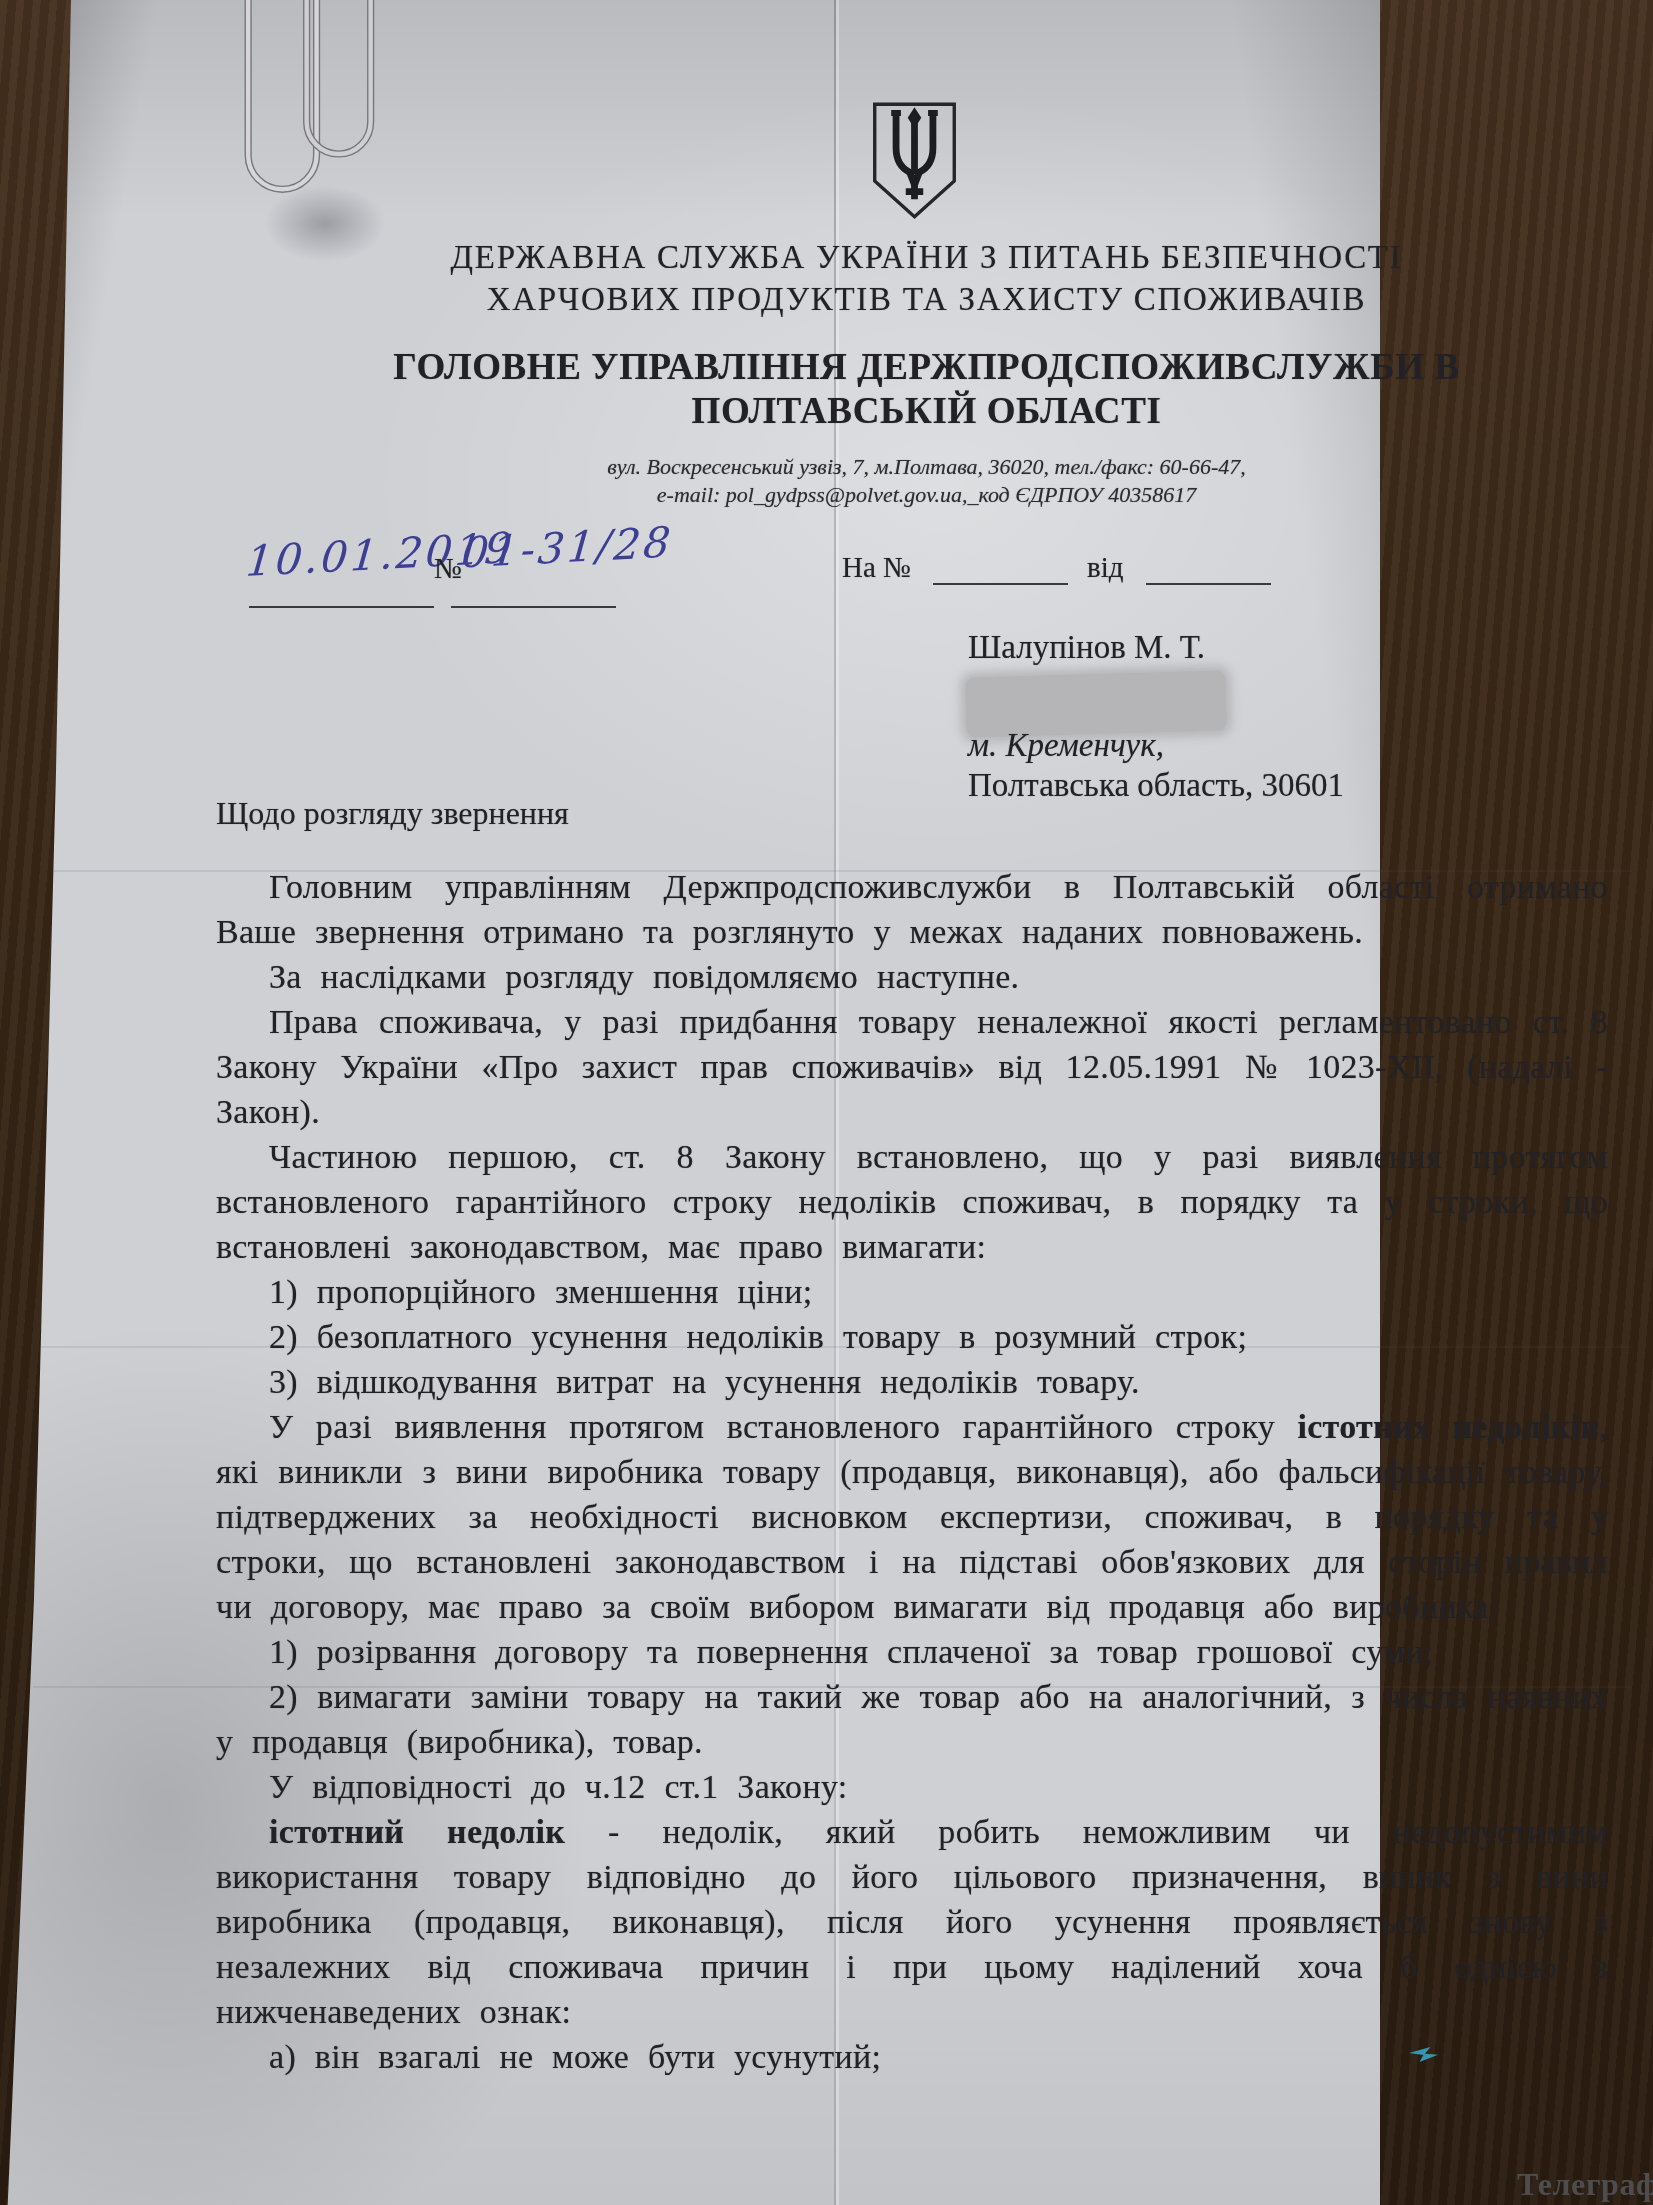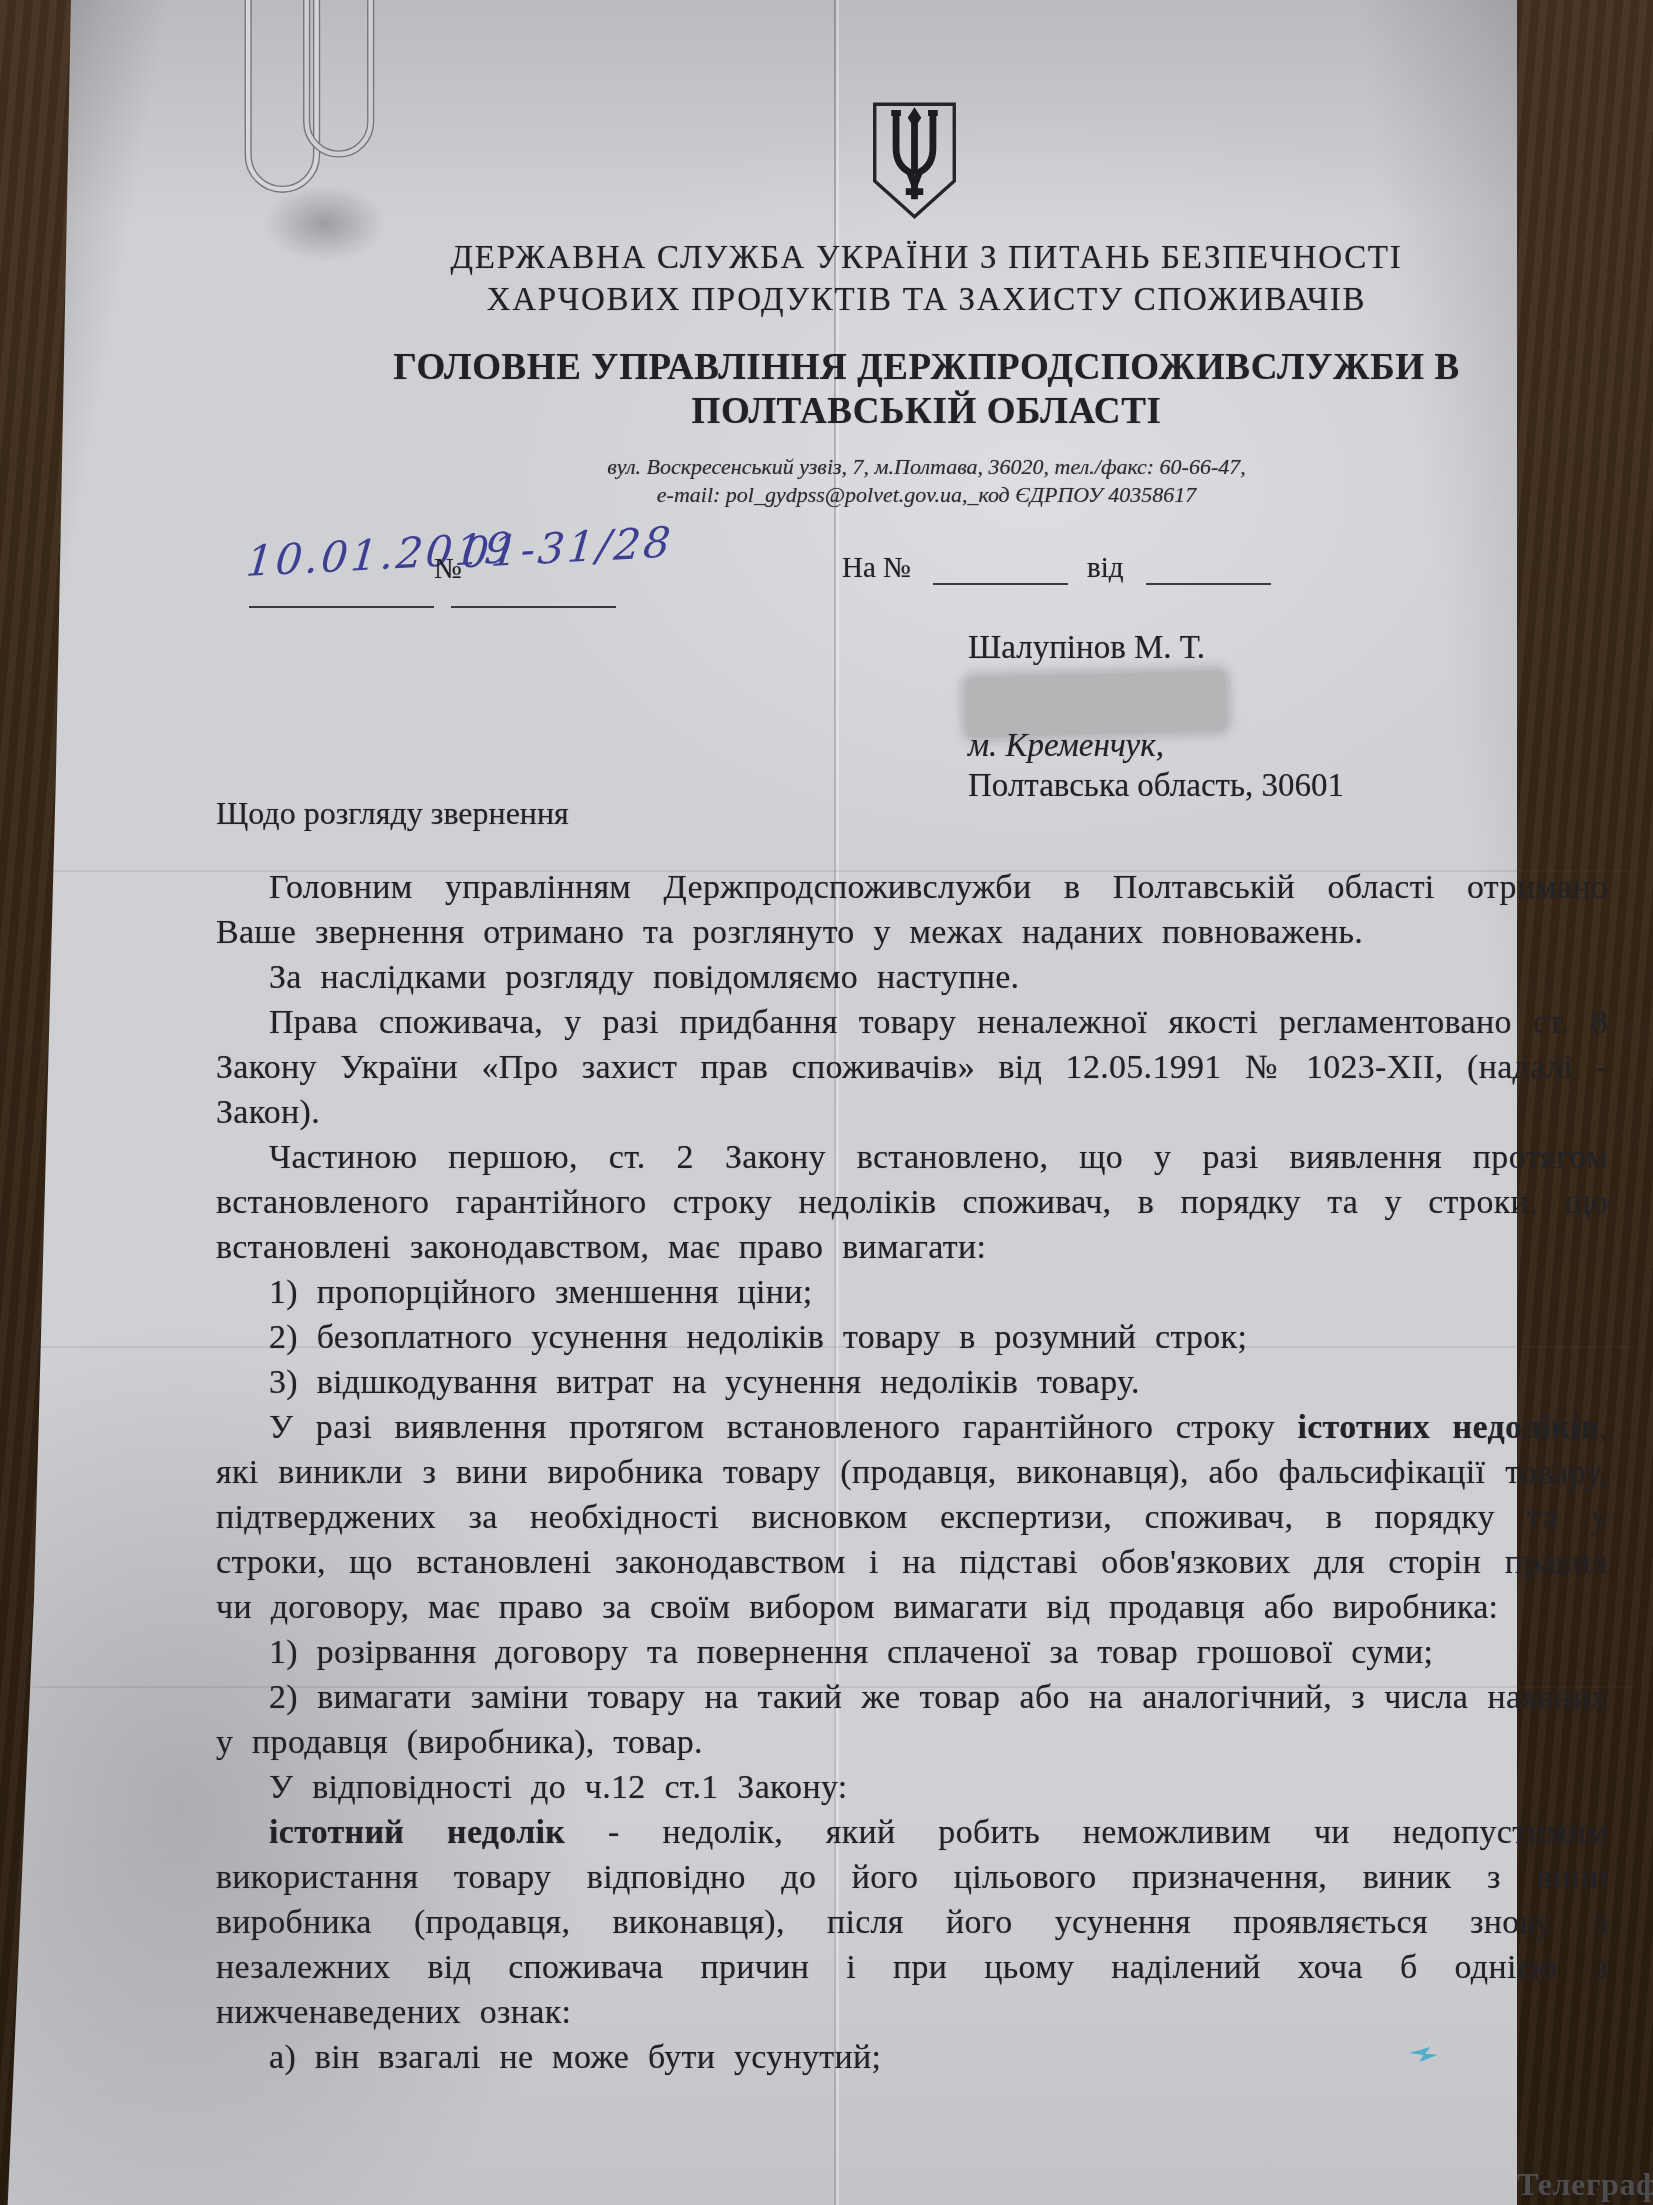--- a/index.html
+++ b/index.html
@@ -5,21 +5,21 @@
   html,body{margin:0;padding:0;background:#1c130c;}
   #stage{
     position:relative;width:1654px;height:2205px;overflow:hidden;
     background:
       repeating-linear-gradient(95deg, rgba(255,255,255,0.03) 0 7.7px, rgba(0,0,0,0.08) 7.7px 16.5px),
       linear-gradient(to bottom,#46311f 0%,#3a2817 35%,#2a1c10 100%);
     font-family:"Liberation Serif","DejaVu Serif",serif;
   }
   
   #paper{
-    position:absolute;left:0;top:0;width:1517px;height:2205px;
+    position:absolute;left:0;top:0;width:1380px;height:2205px;
     clip-path:polygon(71px 0px,1630px 0px,1645px 882px,1654px 1764px,1654px 2205px,7.7px 2205px,34px 1599px,56px 772px);
     background:
       radial-gradient(ellipse 882px 606px at 68% 22%, rgba(255,255,255,0.30), transparent 65%),
       radial-gradient(ellipse 772px 882px at 12% 82%, rgba(0,0,0,0.17), transparent 55%),
       linear-gradient(100deg, rgba(0,0,0,0.26) 0%, transparent 9%),
       linear-gradient(262deg, rgba(0,0,0,0.14) 0%, transparent 9%),
       linear-gradient(to bottom, rgba(0,0,0,0.10) 0%, transparent 10%, transparent 82%, rgba(0,0,0,0.06) 100%),
       #cfd0d4;
   }
   .crease-v{position:absolute;top:0;height:2205px;width:2.2px;
@@ -118,21 +118,21 @@
     <div id="redaction"></div>
     <div class="printed addressee" style="left:968px;top:727px;font-style:italic;">м. Кременчук,</div>
     <div class="printed addressee" style="left:968px;top:767px;">Полтавська область, 30601</div>
 
     <div class="printed" style="left:216px;top:795px;font-size:32px;">Щодо розгляду звернення</div>
 
     <div id="body-container">
         <p>Головним управлінням Держпродспоживслужби в Полтавській області отримано Ваше звернення отримано та розглянуто у межах наданих повноважень.</p>
         <p>За наслідками розгляду повідомляємо наступне.</p>
         <p>Права споживача, у разі придбання товару неналежної якості регламентовано ст. 8 Закону України «Про захист прав споживачів» від 12.05.1991 № 1023-XII, (надалі - Закон).</p>
-        <p>Частиною першою, ст. 2 Закону встановлено, що у разі виявлення протягом встановленого гарантійного строку недоліків споживач, в порядку та у строки, що встановлені законодавством, має право вимагати:</p>
+        <p>Частиною першою, ст. 8 Закону встановлено, що у разі виявлення протягом встановленого гарантійного строку недоліків споживач, в порядку та у строки, що встановлені законодавством, має право вимагати:</p>
         <p>1) пропорційного зменшення ціни;</p>
         <p>2) безоплатного усунення недоліків товару в розумний строк;</p>
         <p>3) відшкодування витрат на усунення недоліків товару.</p>
         <p>У разі виявлення протягом встановленого гарантійного строку <b>істотних недоліків</b>, які виникли з вини виробника товару (продавця, виконавця), або фальсифікації товару, підтверджених за необхідності висновком експертизи, споживач, в порядку та у строки, що встановлені законодавством і на підставі обов'язкових для сторін правил чи договору, має право за своїм вибором вимагати від продавця або виробника:</p>
         <p>1) розірвання договору та повернення сплаченої за товар грошової суми;</p>
         <p>2) вимагати заміни товару на такий же товар або на аналогічний, з числа наявних у продавця (виробника), товар.</p>
         <p>У відповідності до ч.12 ст.1 Закону:</p>
         <p><b>істотний недолік</b> - недолік, який робить неможливим чи недопустимим використання товару відповідно до його цільового призначення, виник з вини виробника (продавця, виконавця), після його усунення проявляється знову з незалежних від споживача причин і при цьому наділений хоча б однією з нижченаведених ознак:</p>
         <p>а) він взагалі не може бути усунутий;</p>
       </div>

